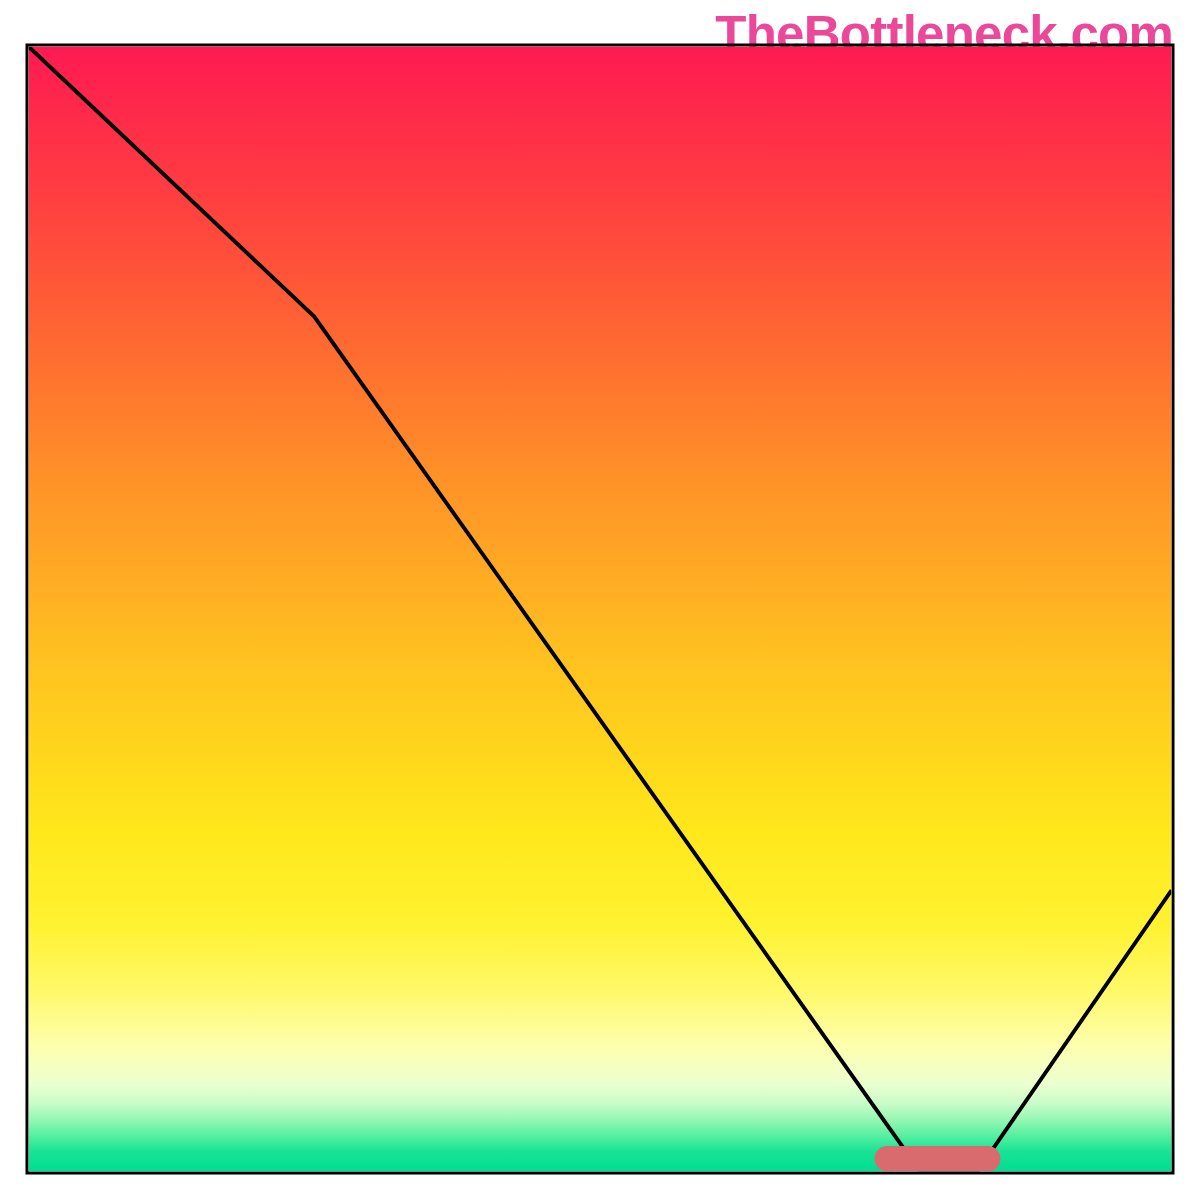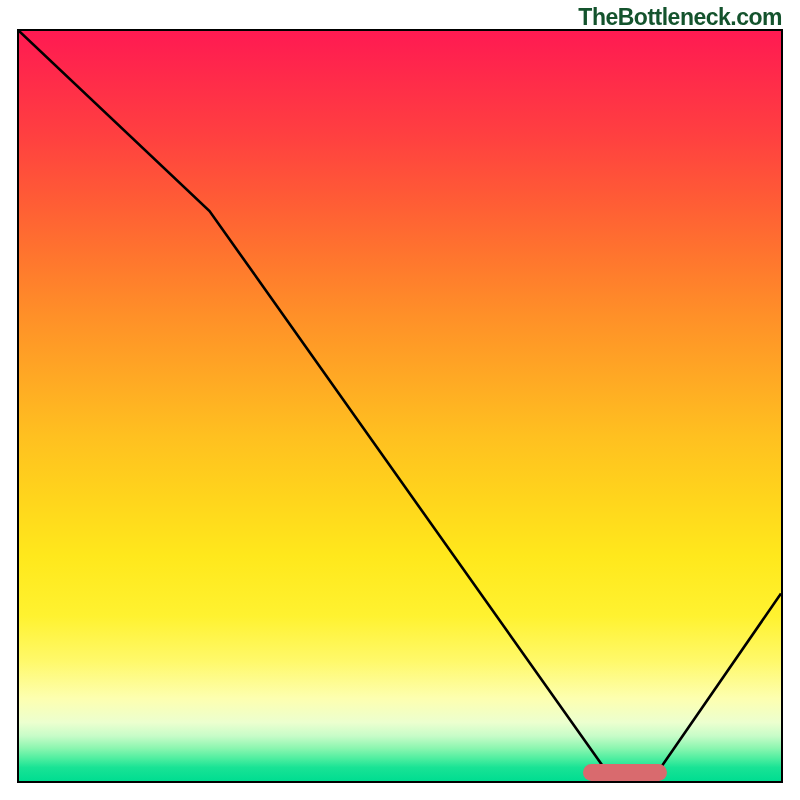--- a/index.html
+++ b/index.html
@@ -43,23 +43,23 @@
       #8cf6b0 95.6%,
       #4eeea0 97%,
       #19e395 98.2%,
       #00dd91 100%
     );
   }
   .watermark {
     position: absolute;
     top: 4px;
     right: 18px;
-    font-size: 23px;
+    font-size: 34px;
     font-weight: bold;
-    color: #14532d;
+    color: #ec4899;
     letter-spacing: -0.5px;
   }
   .curve-svg {
     position: absolute;
     inset: 0;
     width: 100%;
     height: 100%;
   }
   .marker {
     position: absolute;

